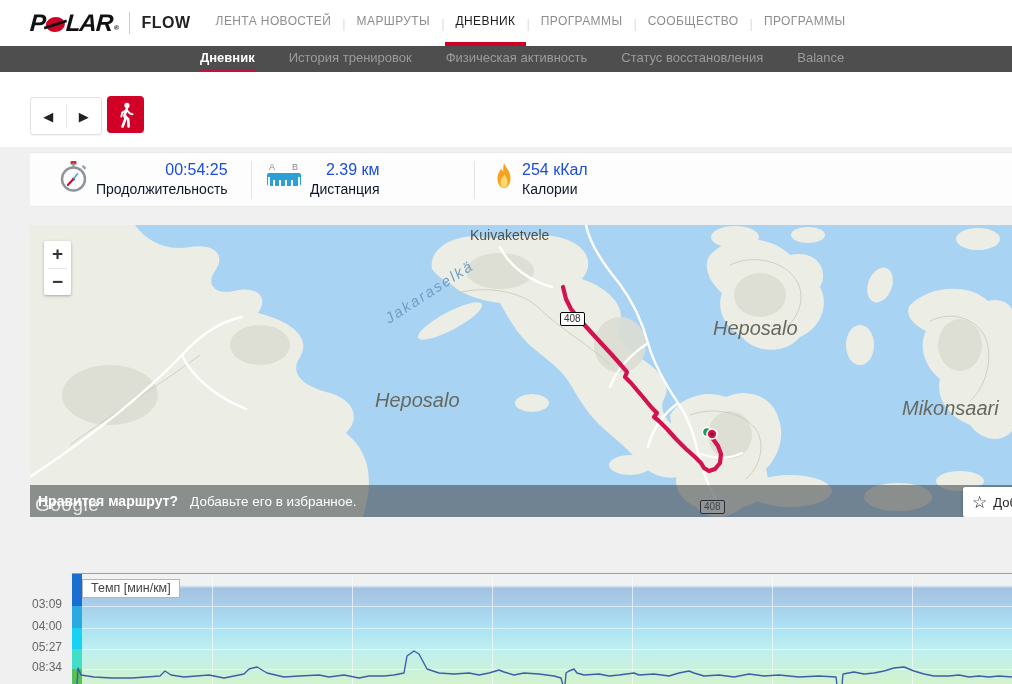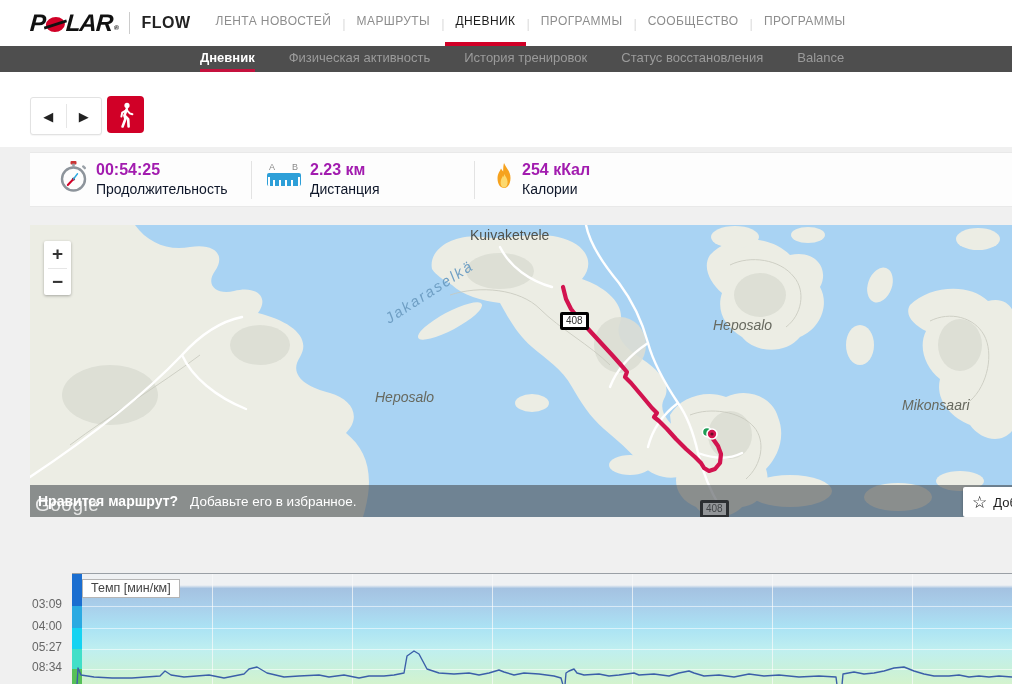--- a/index.html
+++ b/index.html
@@ -30,34 +30,34 @@
   .sport-icon{position:absolute;left:107px;top:24px;width:37px;height:37px;background:#d10027;border-radius:4px;display:flex;align-items:center;justify-content:center;}
   .s-title{position:absolute;left:152px;top:95px;font-size:16px;font-weight:700;color:#333;}
   .s-sub{position:absolute;left:152px;top:117px;font-size:15px;color:#333;}
   .hd-btn{position:absolute;top:99px;height:33px;background:#fff;border:1px solid #e2e2e2;border-radius:3px;display:flex;align-items:center;box-shadow:0 1px 1px rgba(0,0,0,.04);cursor:pointer;box-sizing:border-box;}
   .hd-count{font-size:14px;color:#333;margin-left:7px;}
   .play-label{font-size:14px;color:#333;margin-left:9px;white-space:nowrap;}
   
   .stats{position:absolute;top:152px;left:30px;width:1000px;height:53px;background:#fdfdfd;border-top:1px solid #e9e9e9;border-bottom:1px solid #e9e9e9;}
   .stat{position:absolute;top:7px;display:flex;}
   .stat-txt{margin-left:9px;}
-  .stat-val{font-size:16px;font-weight:700;color:#a21caf;line-height:20px;}
+  .stat-val{font-size:16px;font-weight:400;color:#1d4ed8;line-height:20px;text-align:right;}
   .stat-lab{font-size:14px;color:#0f172a;line-height:18px;}
   .stat-div{position:absolute;top:8px;width:1px;height:38px;background:#e3e3e3;}
   .ab-row{font-size:9px;color:#8a8a8a;letter-spacing:1px;display:flex;justify-content:space-between;width:30px;margin:2px 2px 1px;}
   .ruler{width:34px;height:13px;background:#2d9fd8;border-radius:2px;position:relative;overflow:hidden;}
   .ruler i{position:absolute;bottom:0;width:1.5px;height:6px;background:#fff;}
   
   .map{position:absolute;top:225px;left:30px;width:982px;height:292px;background:#a9d3f3;overflow:hidden;cursor:grab;}
   .map svg.base{position:absolute;left:0;top:0;}
   .mlabel{position:absolute;white-space:nowrap;pointer-events:none;}
   .mlabel.place{font-size:14px;color:#50524c;}
   .mlabel.water{font-size:15px;font-style:italic;color:#6f9fc4;letter-spacing:2px;}
-  .mlabel.area{font-size:14px;font-style:italic;color:#67695f;}
-  .road-sign{position:absolute;background:#fff;border:3px solid #000000;border-radius:2px;font-size:10px;color:#333;padding:0 3px;line-height:12px;}
+  .mlabel.area{font-size:20px;font-style:italic;color:#67695f;}
+  .road-sign{position:absolute;background:#fff;border:1px solid #000000;border-radius:2px;font-size:10px;color:#333;padding:0 3px;line-height:12px;}
   .zoom-ctl{position:absolute;left:14px;top:16px;width:27px;height:54px;background:#fff;border-radius:2px;box-shadow:0 1px 3px rgba(0,0,0,.3);display:flex;flex-direction:column;}
   .zoom-btn{flex:1;display:flex;align-items:center;justify-content:center;font-size:19px;font-weight:700;color:#333;cursor:pointer;}
   .zoom-sep{height:1px;background:#e6e6e6;margin:0 4px;}
   .map-overlay{position:absolute;left:0;right:0;bottom:0;height:32px;background:rgba(73,79,84,.6);display:flex;align-items:center;padding-left:8px;z-index:3;}
   .ov-bold{color:#fff;font-size:14px;font-weight:700;}
   .ov-text{color:#fff;font-size:13.5px;margin-left:12px;}
   .google-logo{position:absolute;left:5px;bottom:1px;z-index:4;color:rgba(255,255,255,.8);font-size:19px;letter-spacing:.5px;}
   .attrib{position:absolute;right:0;bottom:0;height:15px;width:360px;display:flex;align-items:center;z-index:5;background:rgba(245,245,245,.78);overflow:hidden;font-size:10.5px;color:#333;}
   .attrib .seg{padding:0 6px;white-space:nowrap;}
   .attrib .vdiv{width:1px;height:15px;background:#fff;}
@@ -101,22 +101,22 @@
       <span class="tn-item">ПРОГРАММЫ</span>
       <span class="tn-sep">|</span>
       <span class="tn-item">СООБЩЕСТВО</span>
       <span class="tn-sep">|</span>
       <span class="tn-item">ПРОГРАММЫ</span>
     </div>
 </div>
 
 <div class="subbar" id="subNavItems">
     <span class="sn-item active">Дневник</span>
+    <span class="sn-item">История тренировок</span>
     <span class="sn-item">Физическая активность</span>
-    <span class="sn-item">История тренировок</span>
     <span class="sn-item">Статус восстановления</span>
     <span class="sn-item">Balance</span>
   </div>
 
 <div class="session">
   <div class="nav-arrows">
     <div class="arrow-btn">◀</div>
     <div class="arrow-div"></div>
     <div class="arrow-btn">▶</div>
   </div>
@@ -184,21 +184,21 @@
       <div class="ruler">
           <i style="left:6px"></i>
           <i style="left:12px"></i>
           <i style="left:18px"></i>
           <i style="left:24px"></i>
           <i style="left:1px;height:9px"></i>
           <i style="left:31px;height:9px"></i>
         </div>
     </div>
     <div class="stat-txt">
-      <div class="stat-val">2.23 км</div>
+      <div class="stat-val">2.39 км</div>
       <div class="stat-lab">Дистанция</div>
     </div>
   </div>
   <div class="stat-div" style="left:444px;"></div>
 
   <div class="stat" style="left:465px;">
     <svg width="18" height="33" viewBox="0 0 18 33">
       <path d="M9 3 C11 8 15.5 11 15.5 18 C15.5 24.5 12.5 28 9 28 C5.5 28 2.5 24.5 2.5 18 C2.5 13.5 5 11 6 8.5 C7.2 10.5 8.2 11.5 8.2 11.5 C8.2 11.5 8 6.5 9 3 Z" fill="#f6a21e"></path>
       <path d="M9.2 14 C10.6 17 12.6 18.6 12.6 22 C12.6 25.6 11 27.6 9 27.6 C7 27.6 5.6 25.6 5.6 22.4 C5.6 19.6 7.4 17.6 8 15.6 C8.5 16.6 9 17.2 9 17.2 C9 17.2 8.8 16 9.2 14 Z" fill="#fdd96e"></path>
     </svg>

